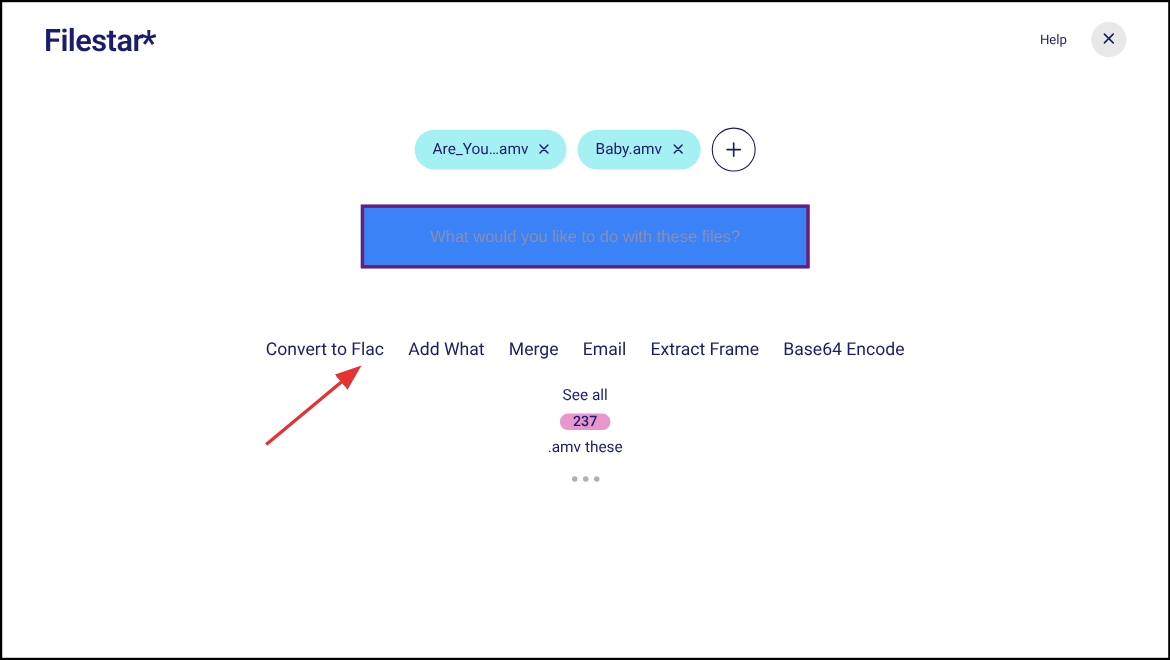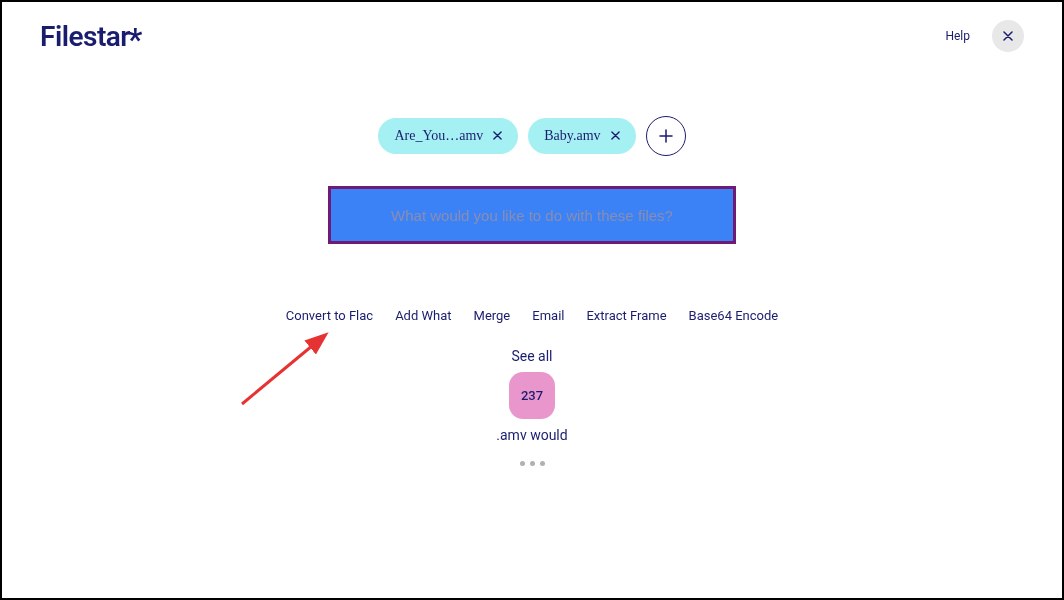--- a/index.html
+++ b/index.html
@@ -72,21 +72,20 @@
     .file-chip {
       background: #a5f0f2;
       color: #1a1d6e;
       padding: 10px 16px;
       border-radius: 22px;
       font-size: 14px;
       display: flex;
       align-items: center;
       gap: 10px;
       cursor: pointer;
-      font-family: Liberation Serif, serif;
     }
     .file-chip-close {
       color: #1a1d6e;
       font-size: 14px;
       cursor: pointer;
     }
     .add-file-btn {
       width: 40px;
       height: 40px;
       border: 1.5px solid #1a1d6e;
@@ -122,36 +121,36 @@
       color: #8b8db0;
     }
     .suggestions {
       display: flex;
       gap: 22px;
       margin-top: 64px;
       align-items: center;
     }
     .suggestion-link {
       color: #1a1d6e;
-      font-size: 13px;
+      font-size: 16px;
       cursor: pointer;
     }
     .see-all-row {
       display: flex;
       align-items: center;
       gap: 8px;
       margin-top: 25px;
       color: #1a1d6e;
       font-size: 14px;
       flex-direction: column;
     }
     .count-badge {
       background: #e896cc;
       color: #1a1d6e;
-      padding: 16px 12px;
+      padding: 0 12px;
       border-radius: 14px;
       font-size: 13px;
       font-weight: 500;
     }
     .dots-loader {
       margin-top: 18px;
       display: flex;
       gap: 5px;
     }
     .dot {
@@ -224,21 +223,21 @@
     <span class="suggestion-link">Add What</span>
     <span class="suggestion-link">Merge</span>
     <span class="suggestion-link">Email</span>
     <span class="suggestion-link">Extract Frame</span>
     <span class="suggestion-link">Base64 Encode</span>
   </div>
 
   <div class="see-all-row">
     <span>See all</span>
     <span class="count-badge">237</span>
-    <span>.amv would</span>
+    <span>.amv these</span>
   </div>
 
   <div class="dots-loader">
     <div class="dot"></div>
     <div class="dot"></div>
     <div class="dot"></div>
   </div>
 </div>
 
 <svg class="arrow-annotation" viewBox="0 0 98 80">

